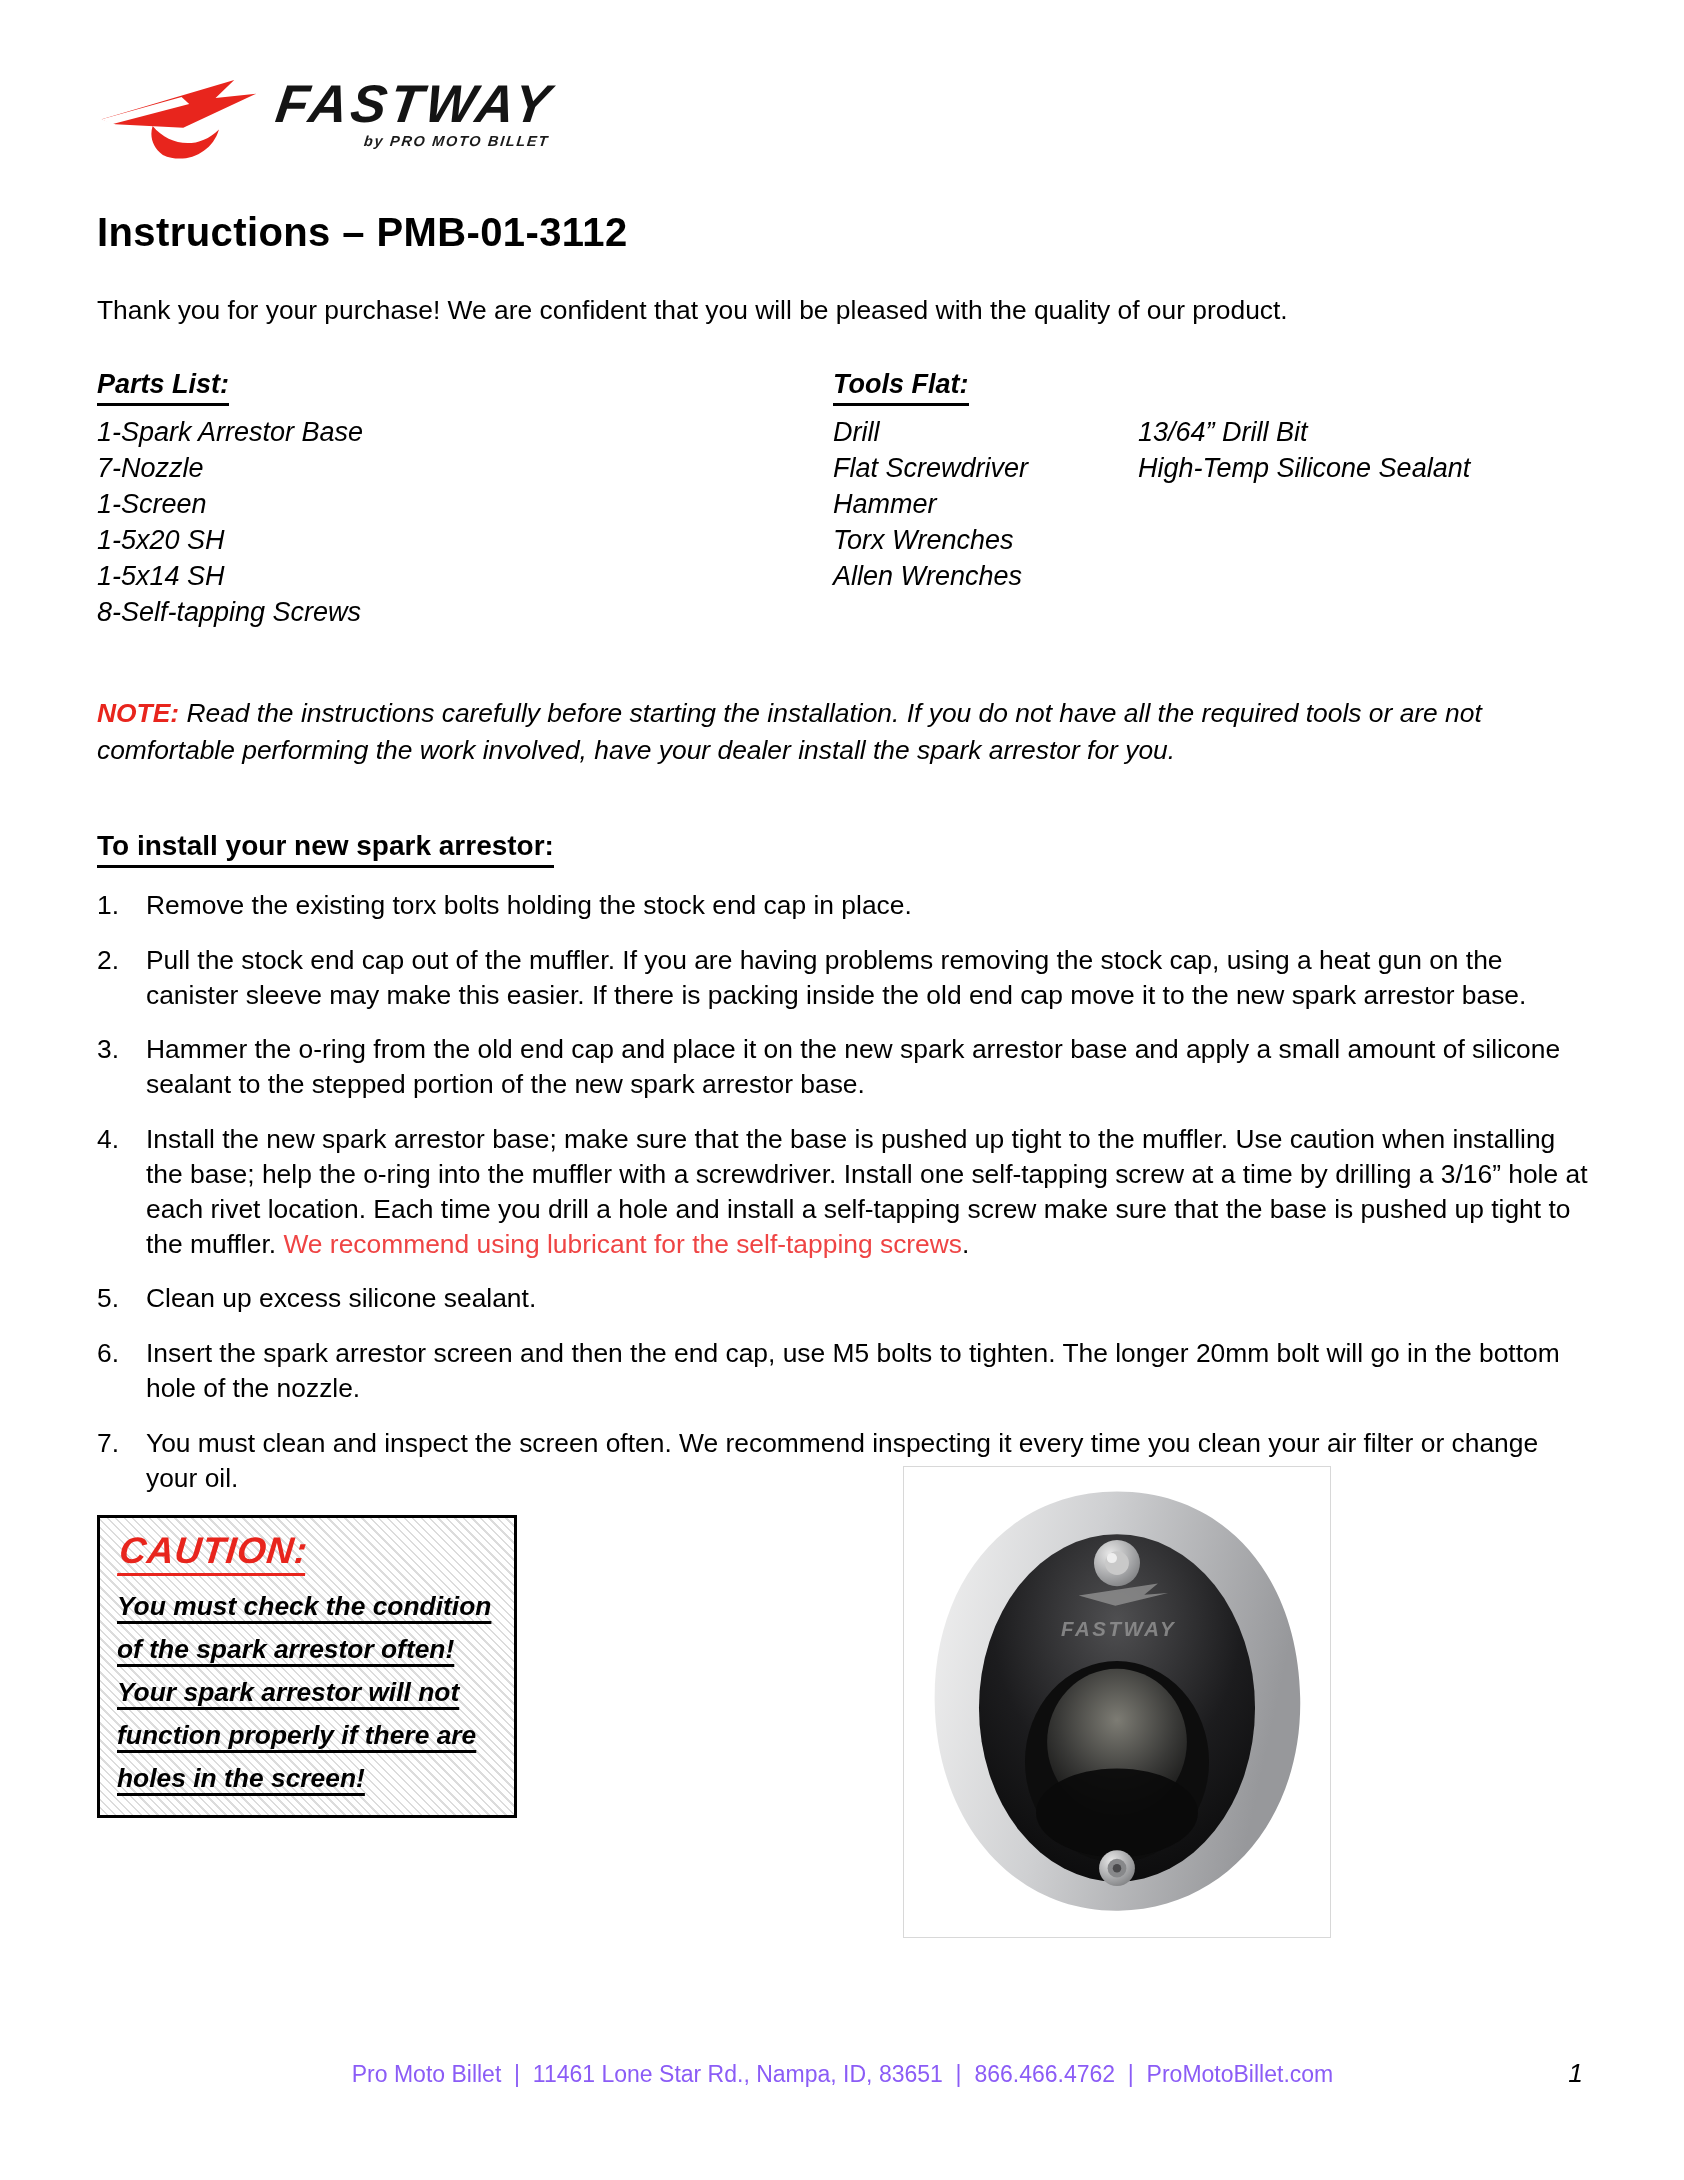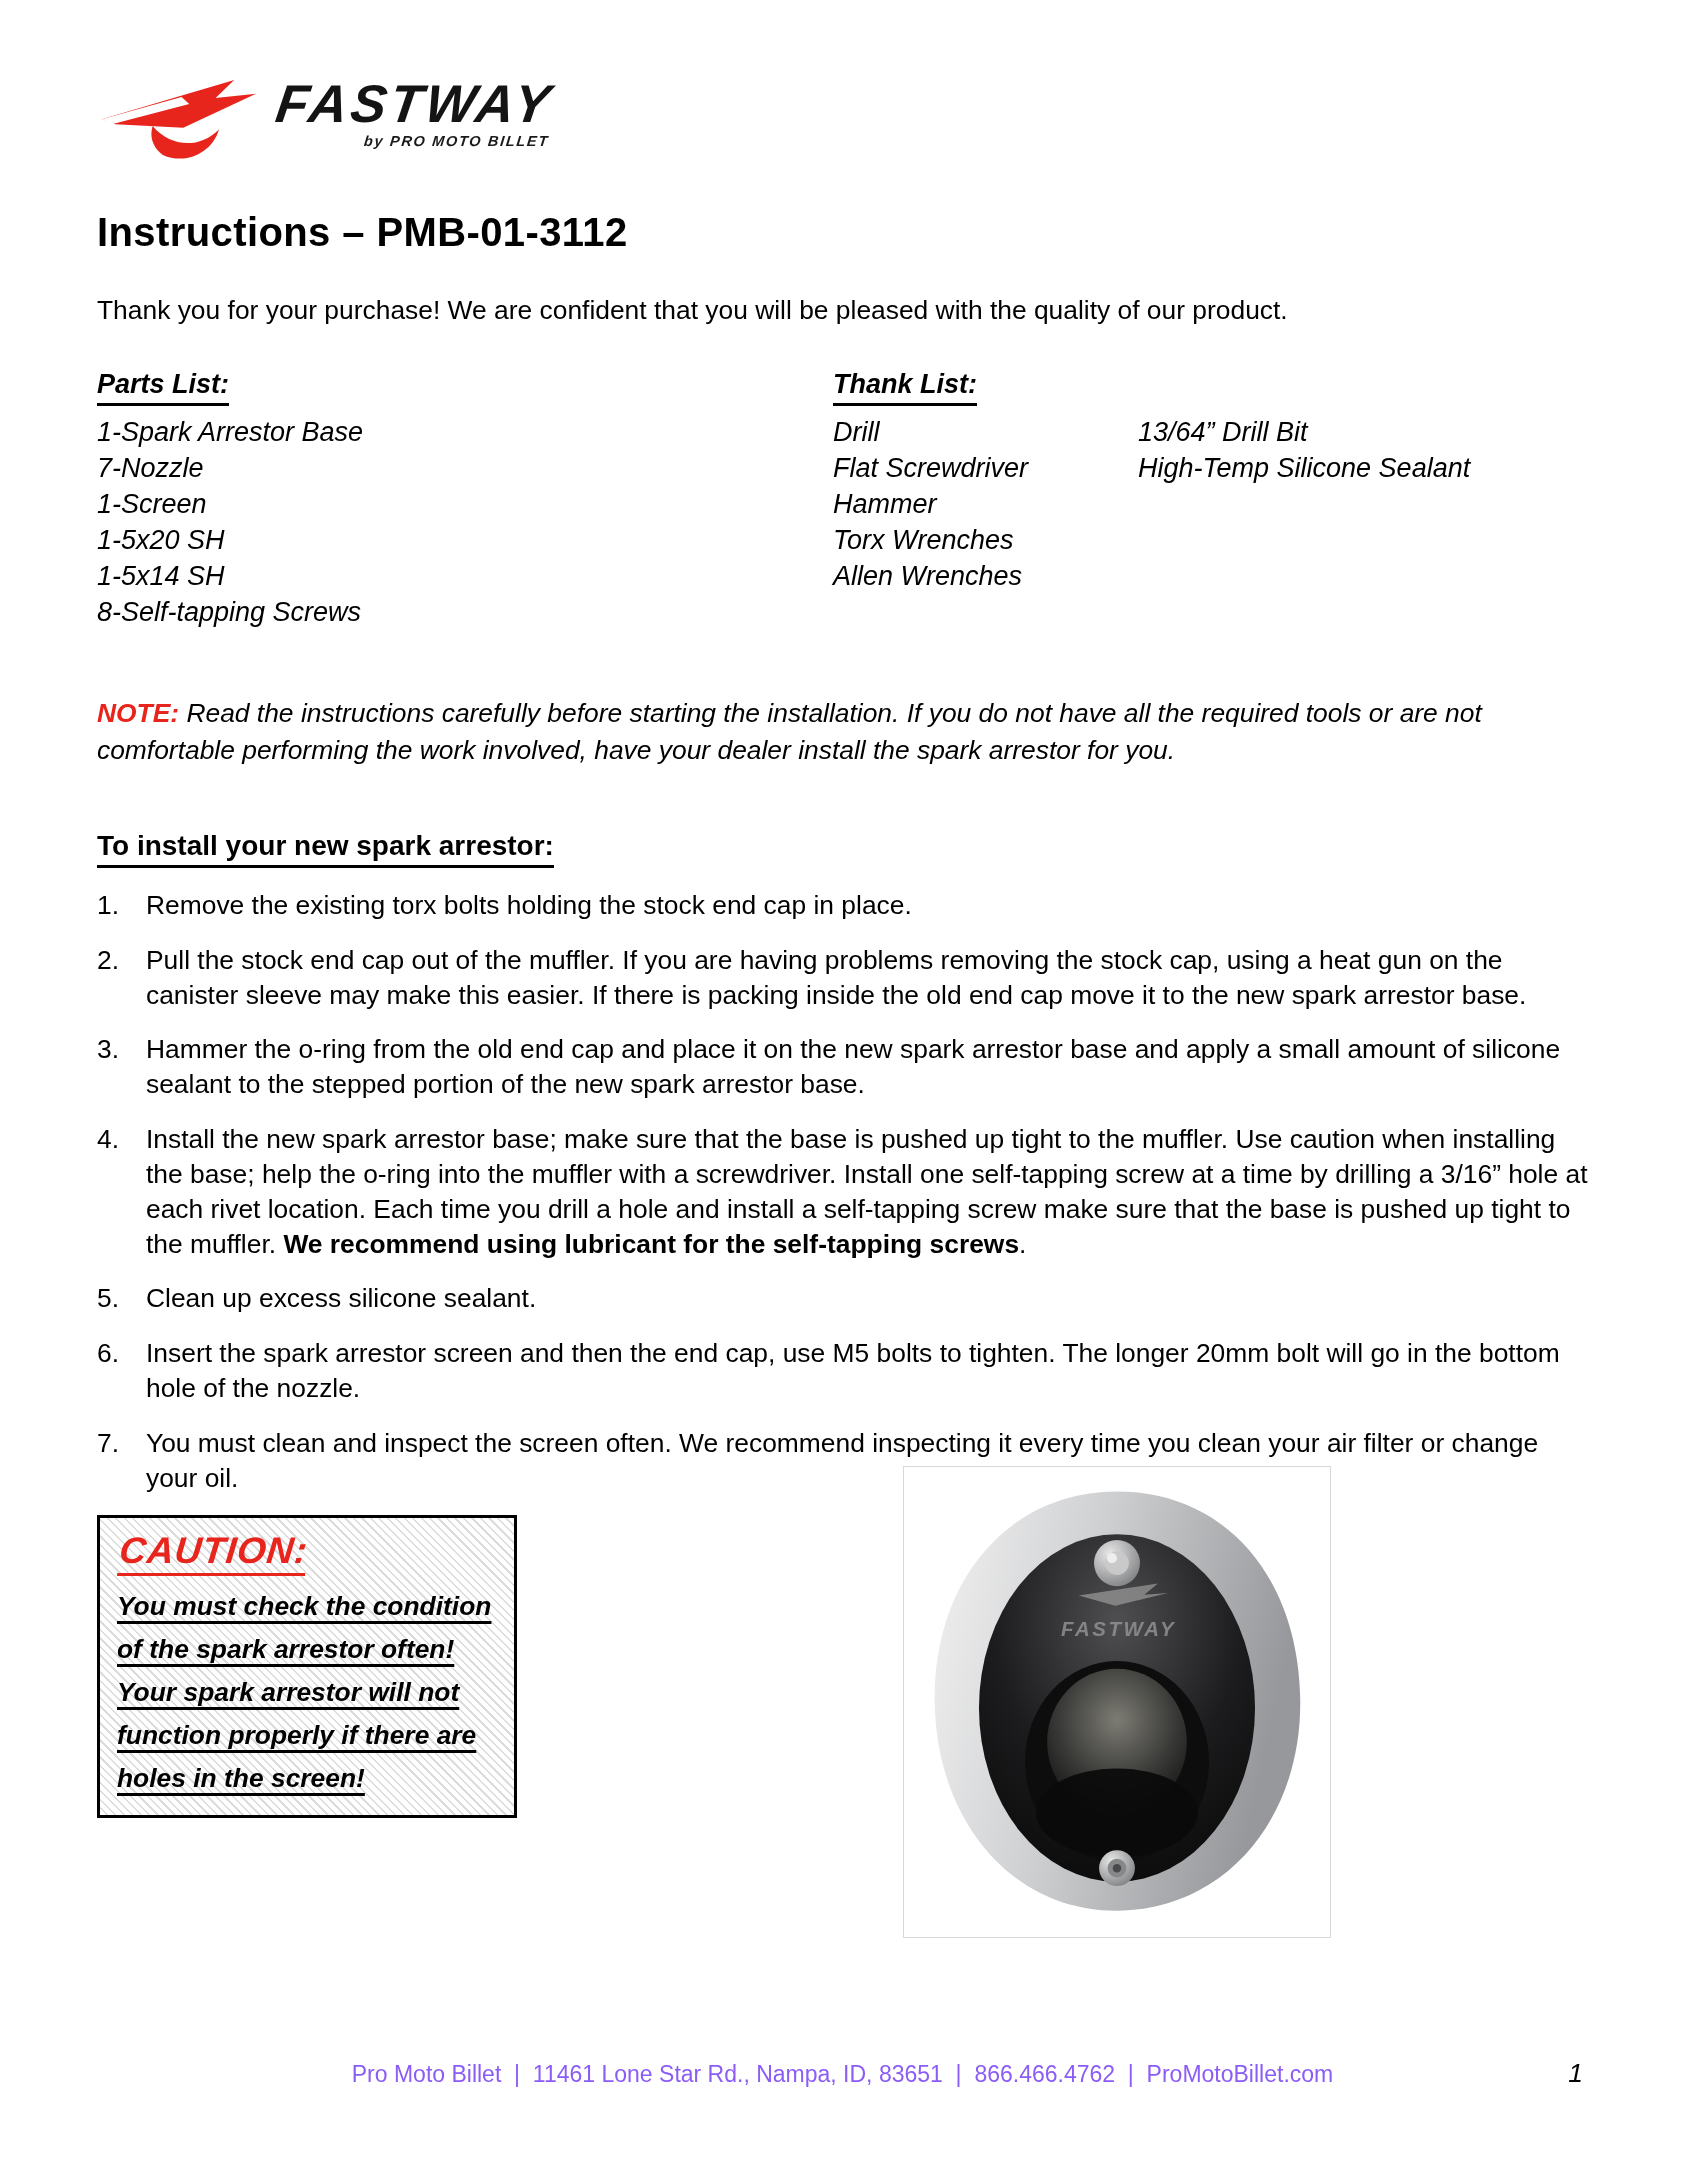--- a/index.html
+++ b/index.html
@@ -58,21 +58,21 @@
     display: inline-block;
     font-size: 28px; font-weight: 700; 
     border-bottom: 3.4px solid #000; padding-bottom: 2.6px;
     margin-top: 61px;
   }
 
   .steps { margin-top: 20.4px; }
   .step { display: flex; margin-bottom: 19.6px; }
   .step-num { width: 49px; flex: 0 0 auto; font-size: 26.4px; line-height: 35px; }
   .step-body { flex: 1 1 auto; font-size: 26.4px; line-height: 35px; }
-  .red-text { color: #000000; font-weight: bold; }
+  .red-text { color: #ef4444; }
 
   
   .bottom-row { position: relative; height: 430px; margin-top: 12px; }
   .caution-box {
     position: absolute; left: 0; top: 0;
     width: 380px; min-height: 215px;
     border: 3.4px solid #000;
     padding: 12px 17px 15.3px 17px;
     background: repeating-linear-gradient(45deg, #ffffff 0px, #ffffff 4.3px, #dcdcdc 4.3px, #dcdcdc 6px);
   }
@@ -133,21 +133,21 @@
       <div class="parts-col">
         <div class="list-heading">Parts List:</div>
         <div class="list-item">1-Spark Arrestor Base</div>
         <div class="list-item">7-Nozzle</div>
         <div class="list-item">1-Screen</div>
         <div class="list-item">1-5x20 SH</div>
         <div class="list-item">1-5x14 SH</div>
         <div class="list-item">8-Self-tapping Screws</div>
       </div>
       <div class="tools-col">
-        <div class="list-heading">Thank List:</div>
+        <div class="list-heading">Tools Flat:</div>
         <div class="tools-cols">
           <div class="tools-sub1">
             <div class="list-item">Drill</div>
             <div class="list-item">Flat Screwdriver</div>
             <div class="list-item">Hammer</div>
             <div class="list-item">Torx Wrenches</div>
             <div class="list-item">Allen Wrenches</div>
           </div>
           <div class="tools-sub2">
             <div class="list-item">13/64” Drill Bit</div>

